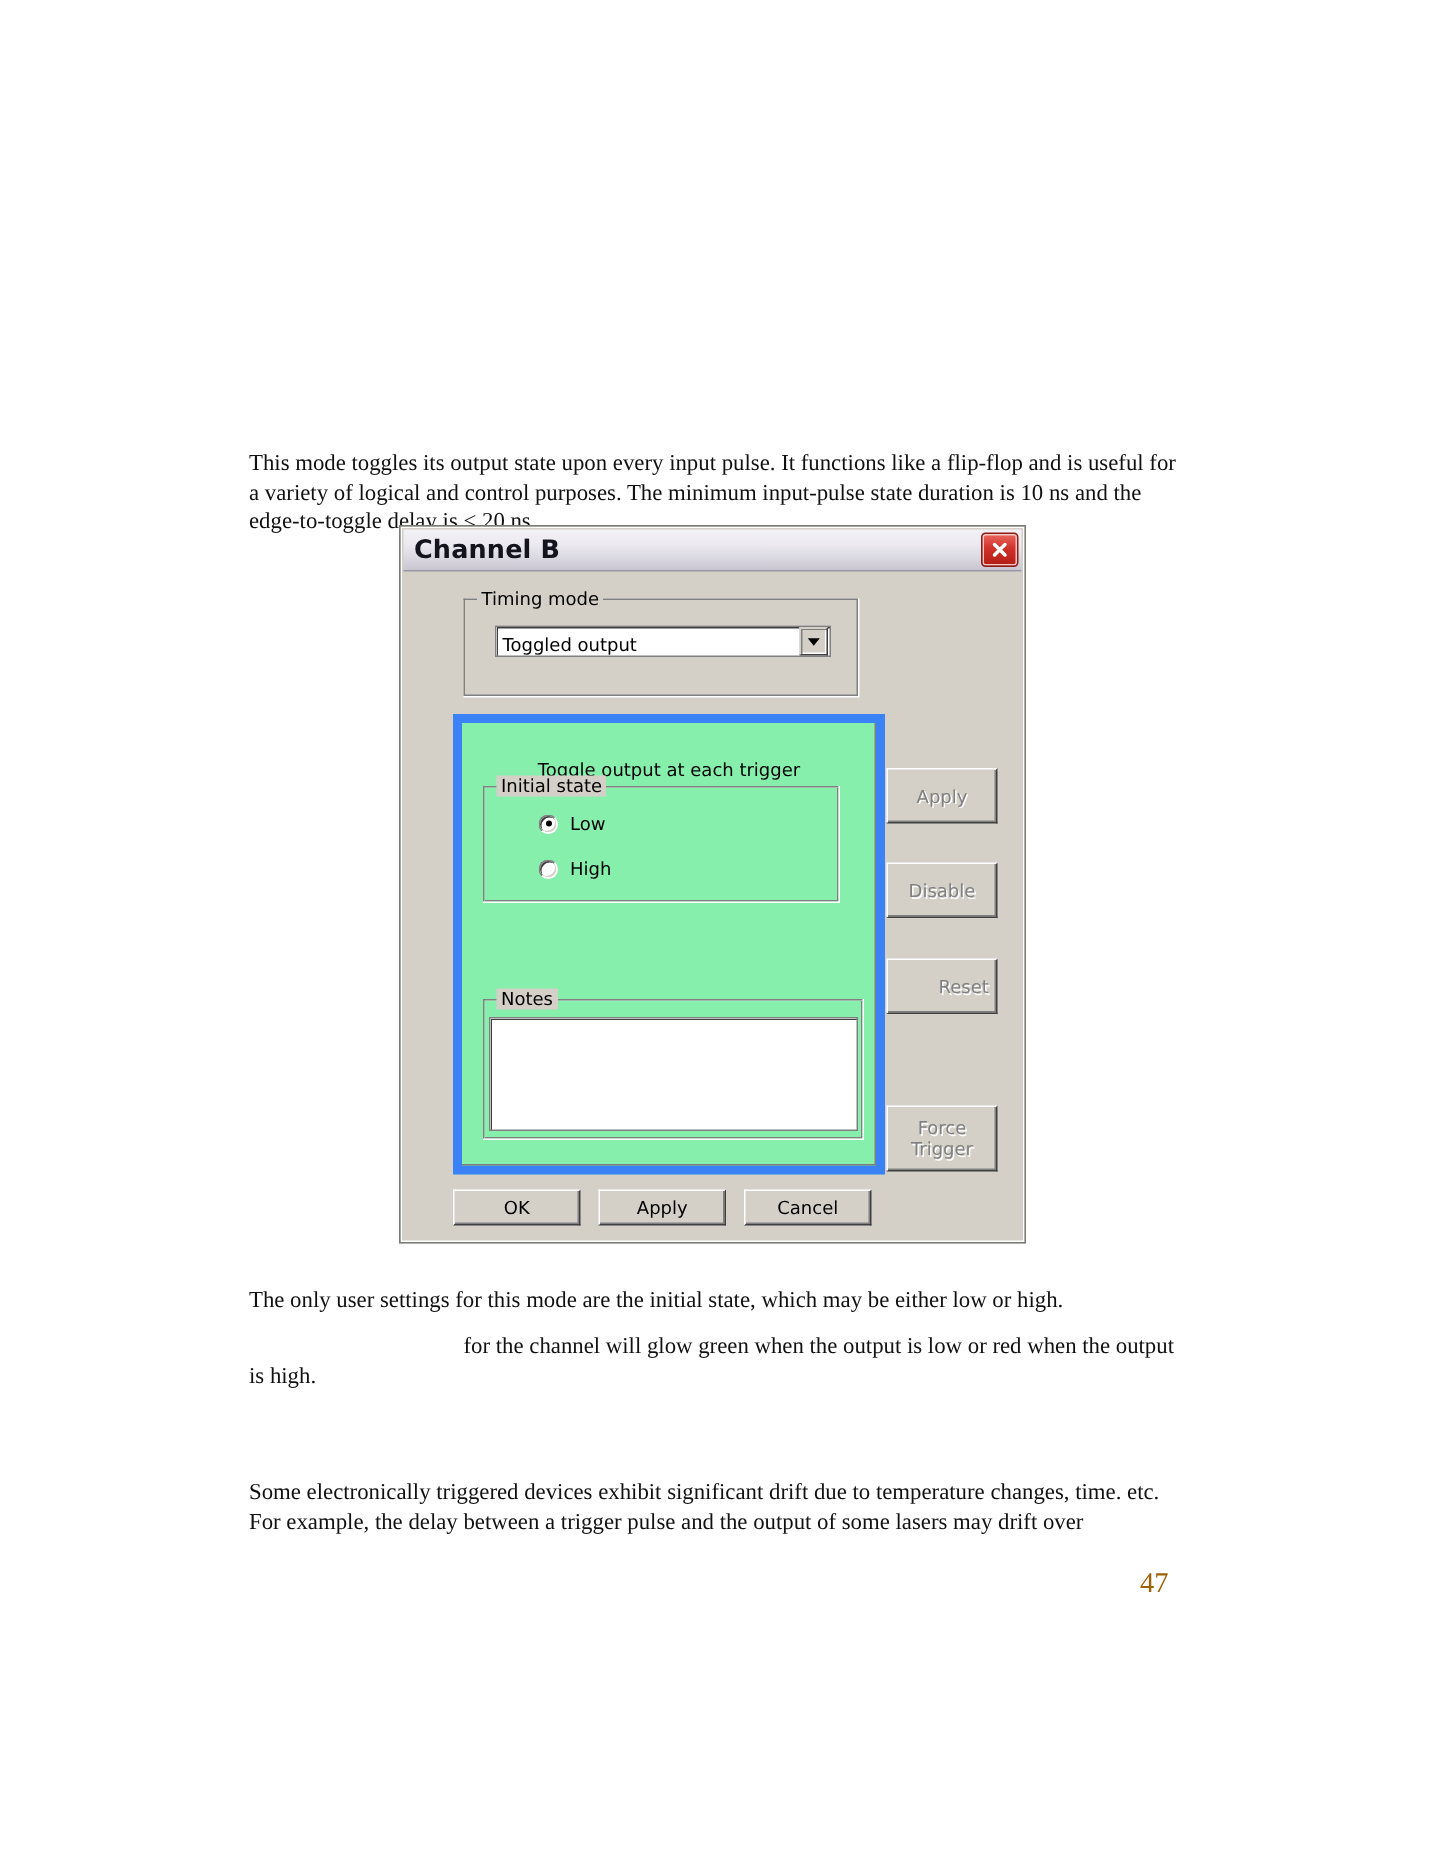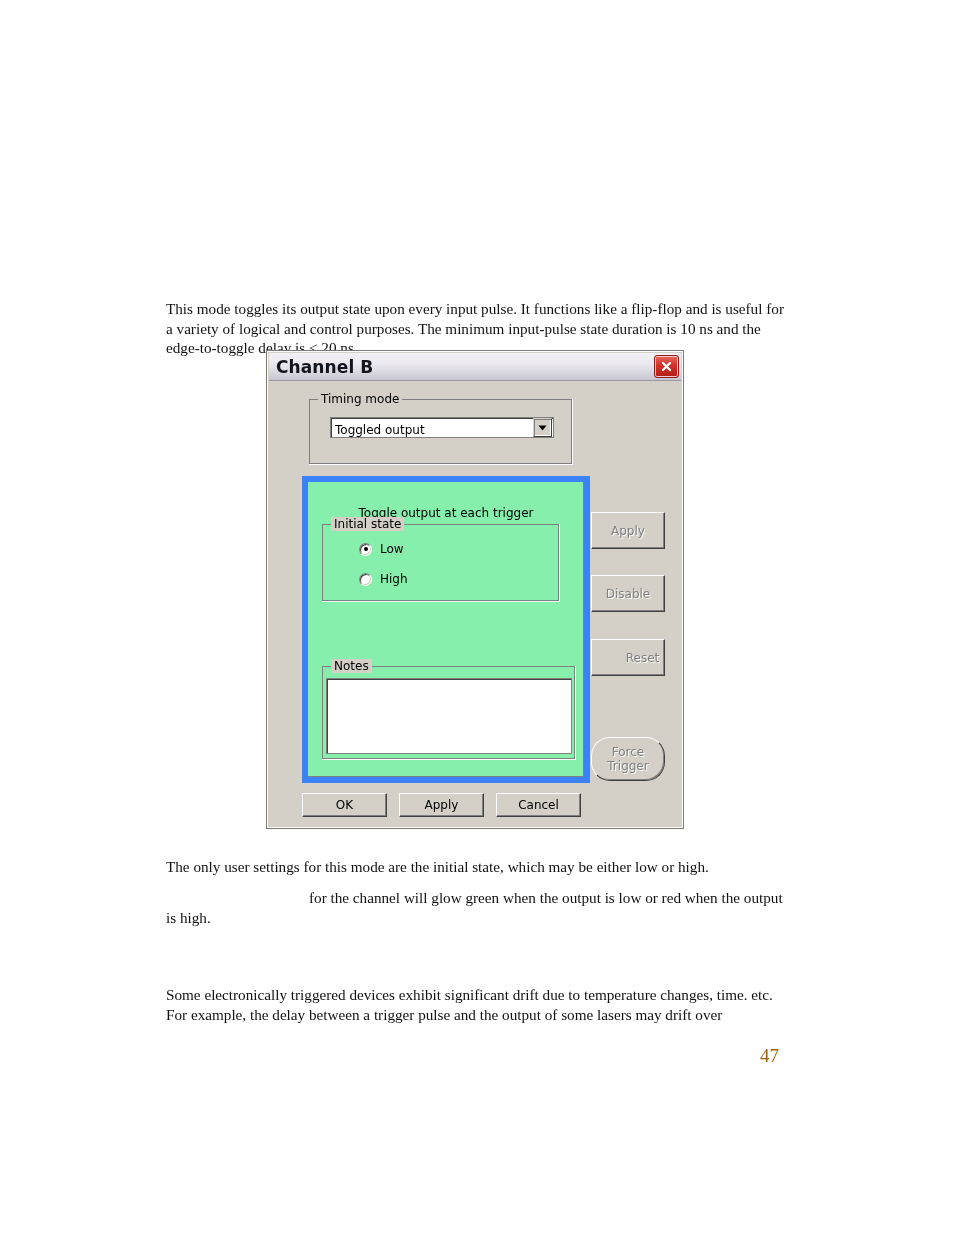--- a/index.html
+++ b/index.html
@@ -327,21 +327,21 @@
 
   .side-btn {
     position: absolute;
     left: 320px;
     width: 74px;
     height: 37px;
   }
   #btn-enable { top: 127px; }
   #btn-disable { top: 190px; }
   #btn-reset  { top: 254px; padding-left: 29px; }
-  #btn-force  { top: 352px; height: 44px; border-radius: 19px; }
+  #btn-force  { top: 352px; height: 44px; }
 
   .bottom-btn {
     position: absolute;
     top: 408px;
     width: 85px;
     height: 24px;
   }
   #btn-ok     { left: 31px; }
   #btn-apply  { left: 128px; }
   #btn-cancel { left: 225px; }

